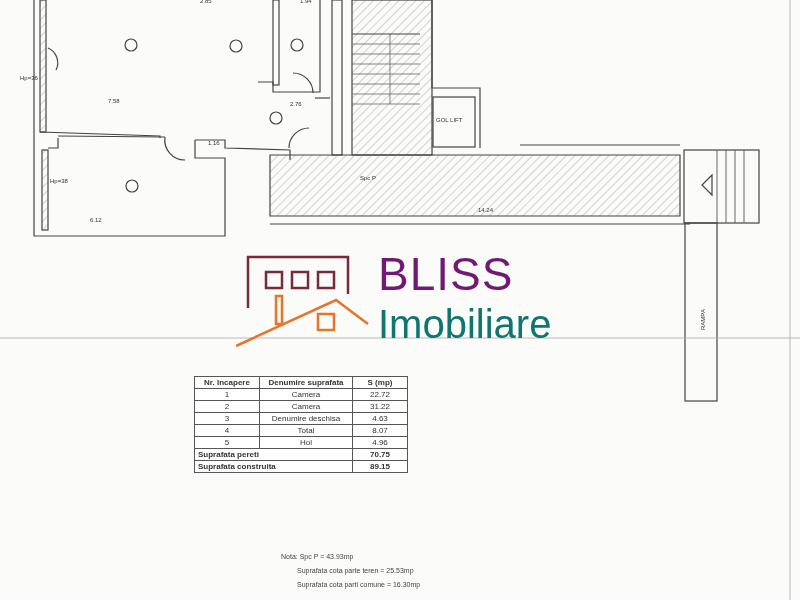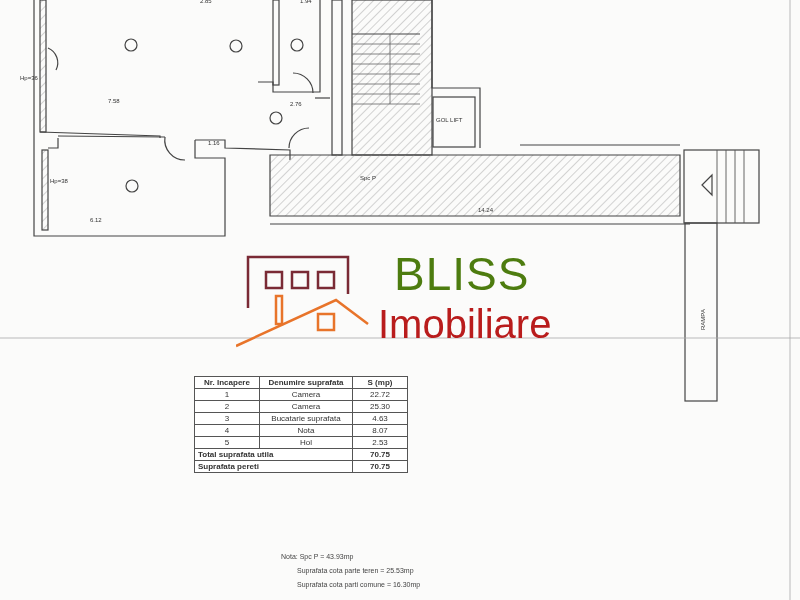--- a/index.html
+++ b/index.html
@@ -1,20 +1,20 @@
 <!DOCTYPE html>
 <html><head>
 <meta charset="utf-8">
 <style>
   html, body { margin:0; padding:0; }
   body { width:800px; height:600px; background:#fbfbfa; position:relative; overflow:hidden; font-family:"Liberation Sans", sans-serif; }
   #plan { position:absolute; left:0; top:0; width:800px; height:600px; }
   .logo { position:absolute; left:236px; top:254px; width:340px; height:96px; }
-  .brand1 { position:absolute; left:394px; top:250px; font-size:46px; color:#4d7c0f; letter-spacing:1px; font-weight:300; line-height:48px; }
-  .brand2 { position:absolute; left:378px; top:302px; font-size:40px; color:#b91c1c; font-weight:300; line-height:44px; }
+  .brand1 { position:absolute; left:378px; top:250px; font-size:46px; color:#701a75; letter-spacing:1px; font-weight:300; line-height:48px; }
+  .brand2 { position:absolute; left:378px; top:302px; font-size:40px; color:#0f766e; font-weight:300; line-height:44px; }
   table.areas { position:absolute; left:194px; top:376px; border-collapse:collapse; font-size:8px; color:#333; background:#fff; }
   table.areas td, table.areas th { border:1px solid #555; padding:0 3px; height:11px; line-height:11px; }
   table.areas th { font-weight:bold; }
   table.areas td.c { text-align:center; }
   table.areas td.b { font-weight:bold; }
   table.areas th:nth-child(1){width:58px;} table.areas th:nth-child(2){width:86px;} table.areas th:nth-child(3){width:48px;}
   .note { position:absolute; font-size:7px; color:#444; }
   .lbl { font-family:"Liberation Sans", sans-serif; fill:#333; }
 </style>
 </head>
@@ -120,43 +120,43 @@
     <th>S (mp)</th>
   </tr>
   <tr>
         <td class="c">1</td>
         <td class="c">Camera</td>
         <td class="c">22.72</td>
       </tr>
   <tr>
         <td class="c">2</td>
         <td class="c">Camera</td>
-        <td class="c">25.30</td>
+        <td class="c">31.22</td>
       </tr>
   <tr>
         <td class="c">3</td>
-        <td class="c">Bucatarie suprafata</td>
+        <td class="c">Denumire deschisa</td>
         <td class="c">4.63</td>
       </tr>
   <tr>
         <td class="c">4</td>
-        <td class="c">Nota</td>
+        <td class="c">Total</td>
         <td class="c">8.07</td>
       </tr>
   <tr>
         <td class="c">5</td>
         <td class="c">Hol</td>
-        <td class="c">2.53</td>
-      </tr>
-  <tr>
-        <td colspan="2" class="b">Total suprafata utila</td>
-        <td class="c b">70.75</td>
+        <td class="c">4.96</td>
       </tr>
   <tr>
         <td colspan="2" class="b">Suprafata pereti</td>
         <td class="c b">70.75</td>
+      </tr>
+  <tr>
+        <td colspan="2" class="b">Suprafata construita</td>
+        <td class="c b">89.15</td>
       </tr>
 </tbody>
   </table>
 
 <div class="note" style="left:281px;top:553px;">Nota: Spc P = 43.93mp</div>
 <div class="note" style="left:297px;top:567px;">Suprafata cota parte teren = 25.53mp</div>
 <div class="note" style="left:297px;top:581px;">Suprafata cota parti comune = 16.30mp</div>
 
 </body></html>

